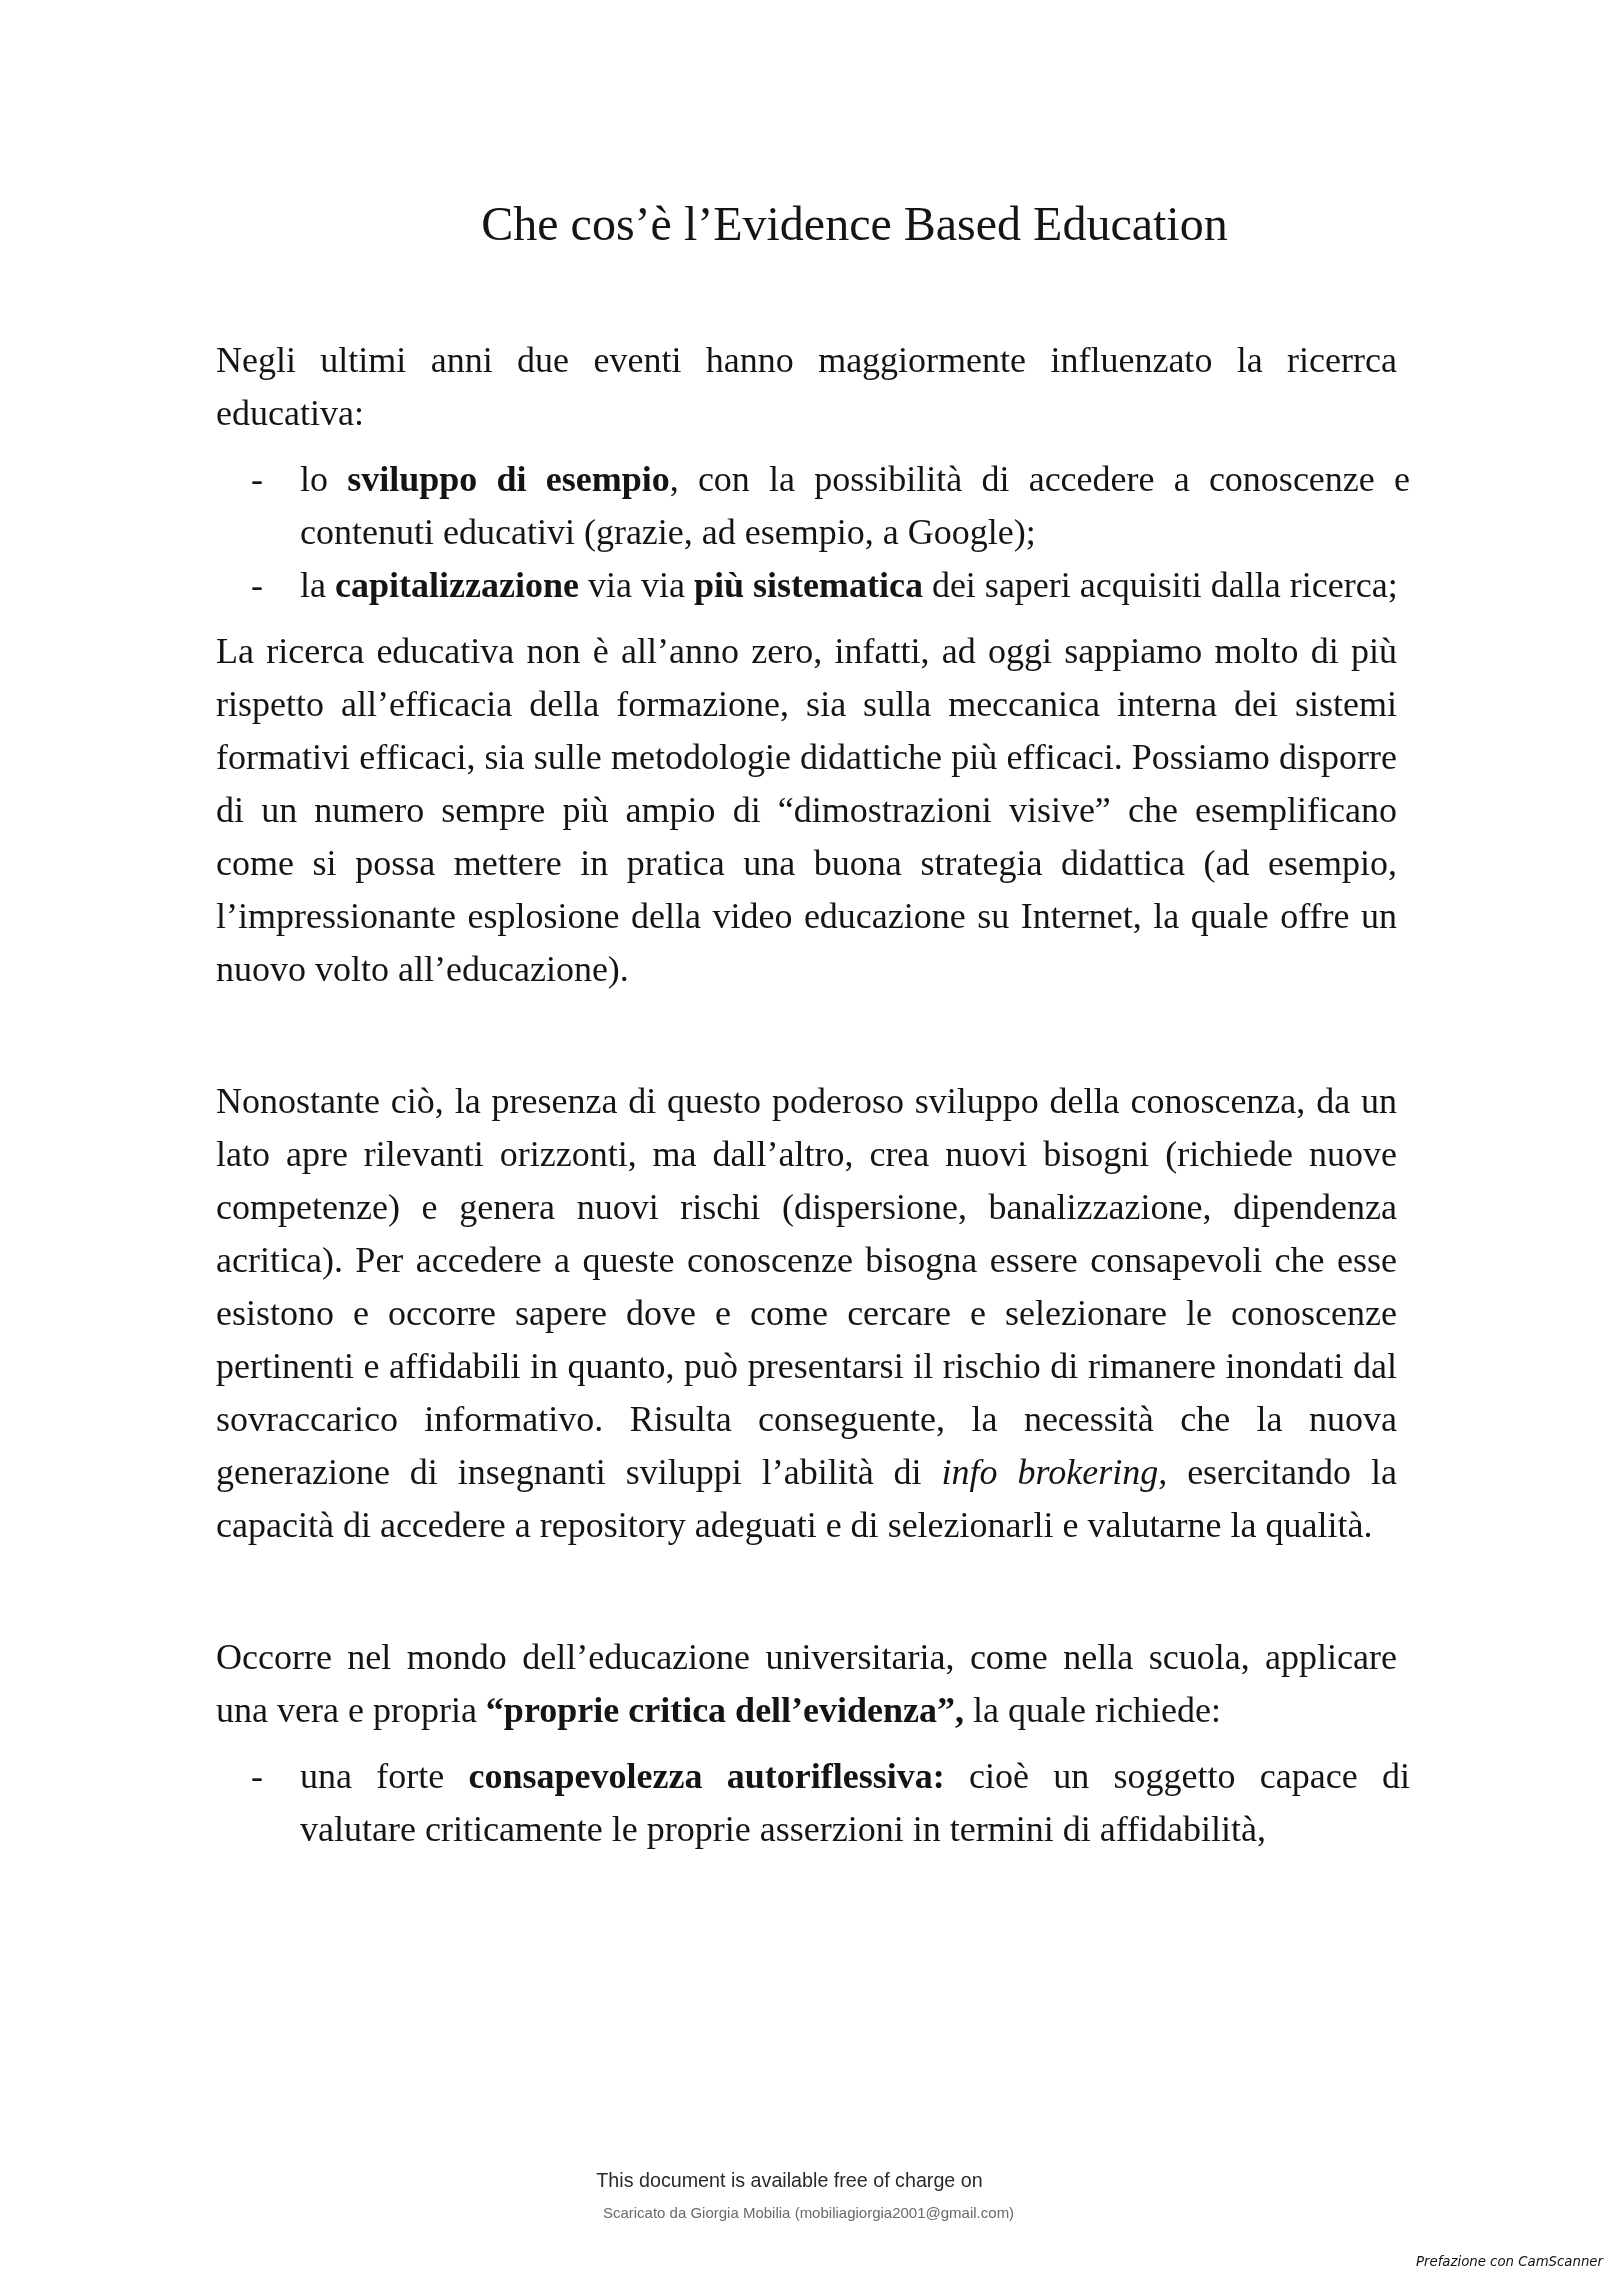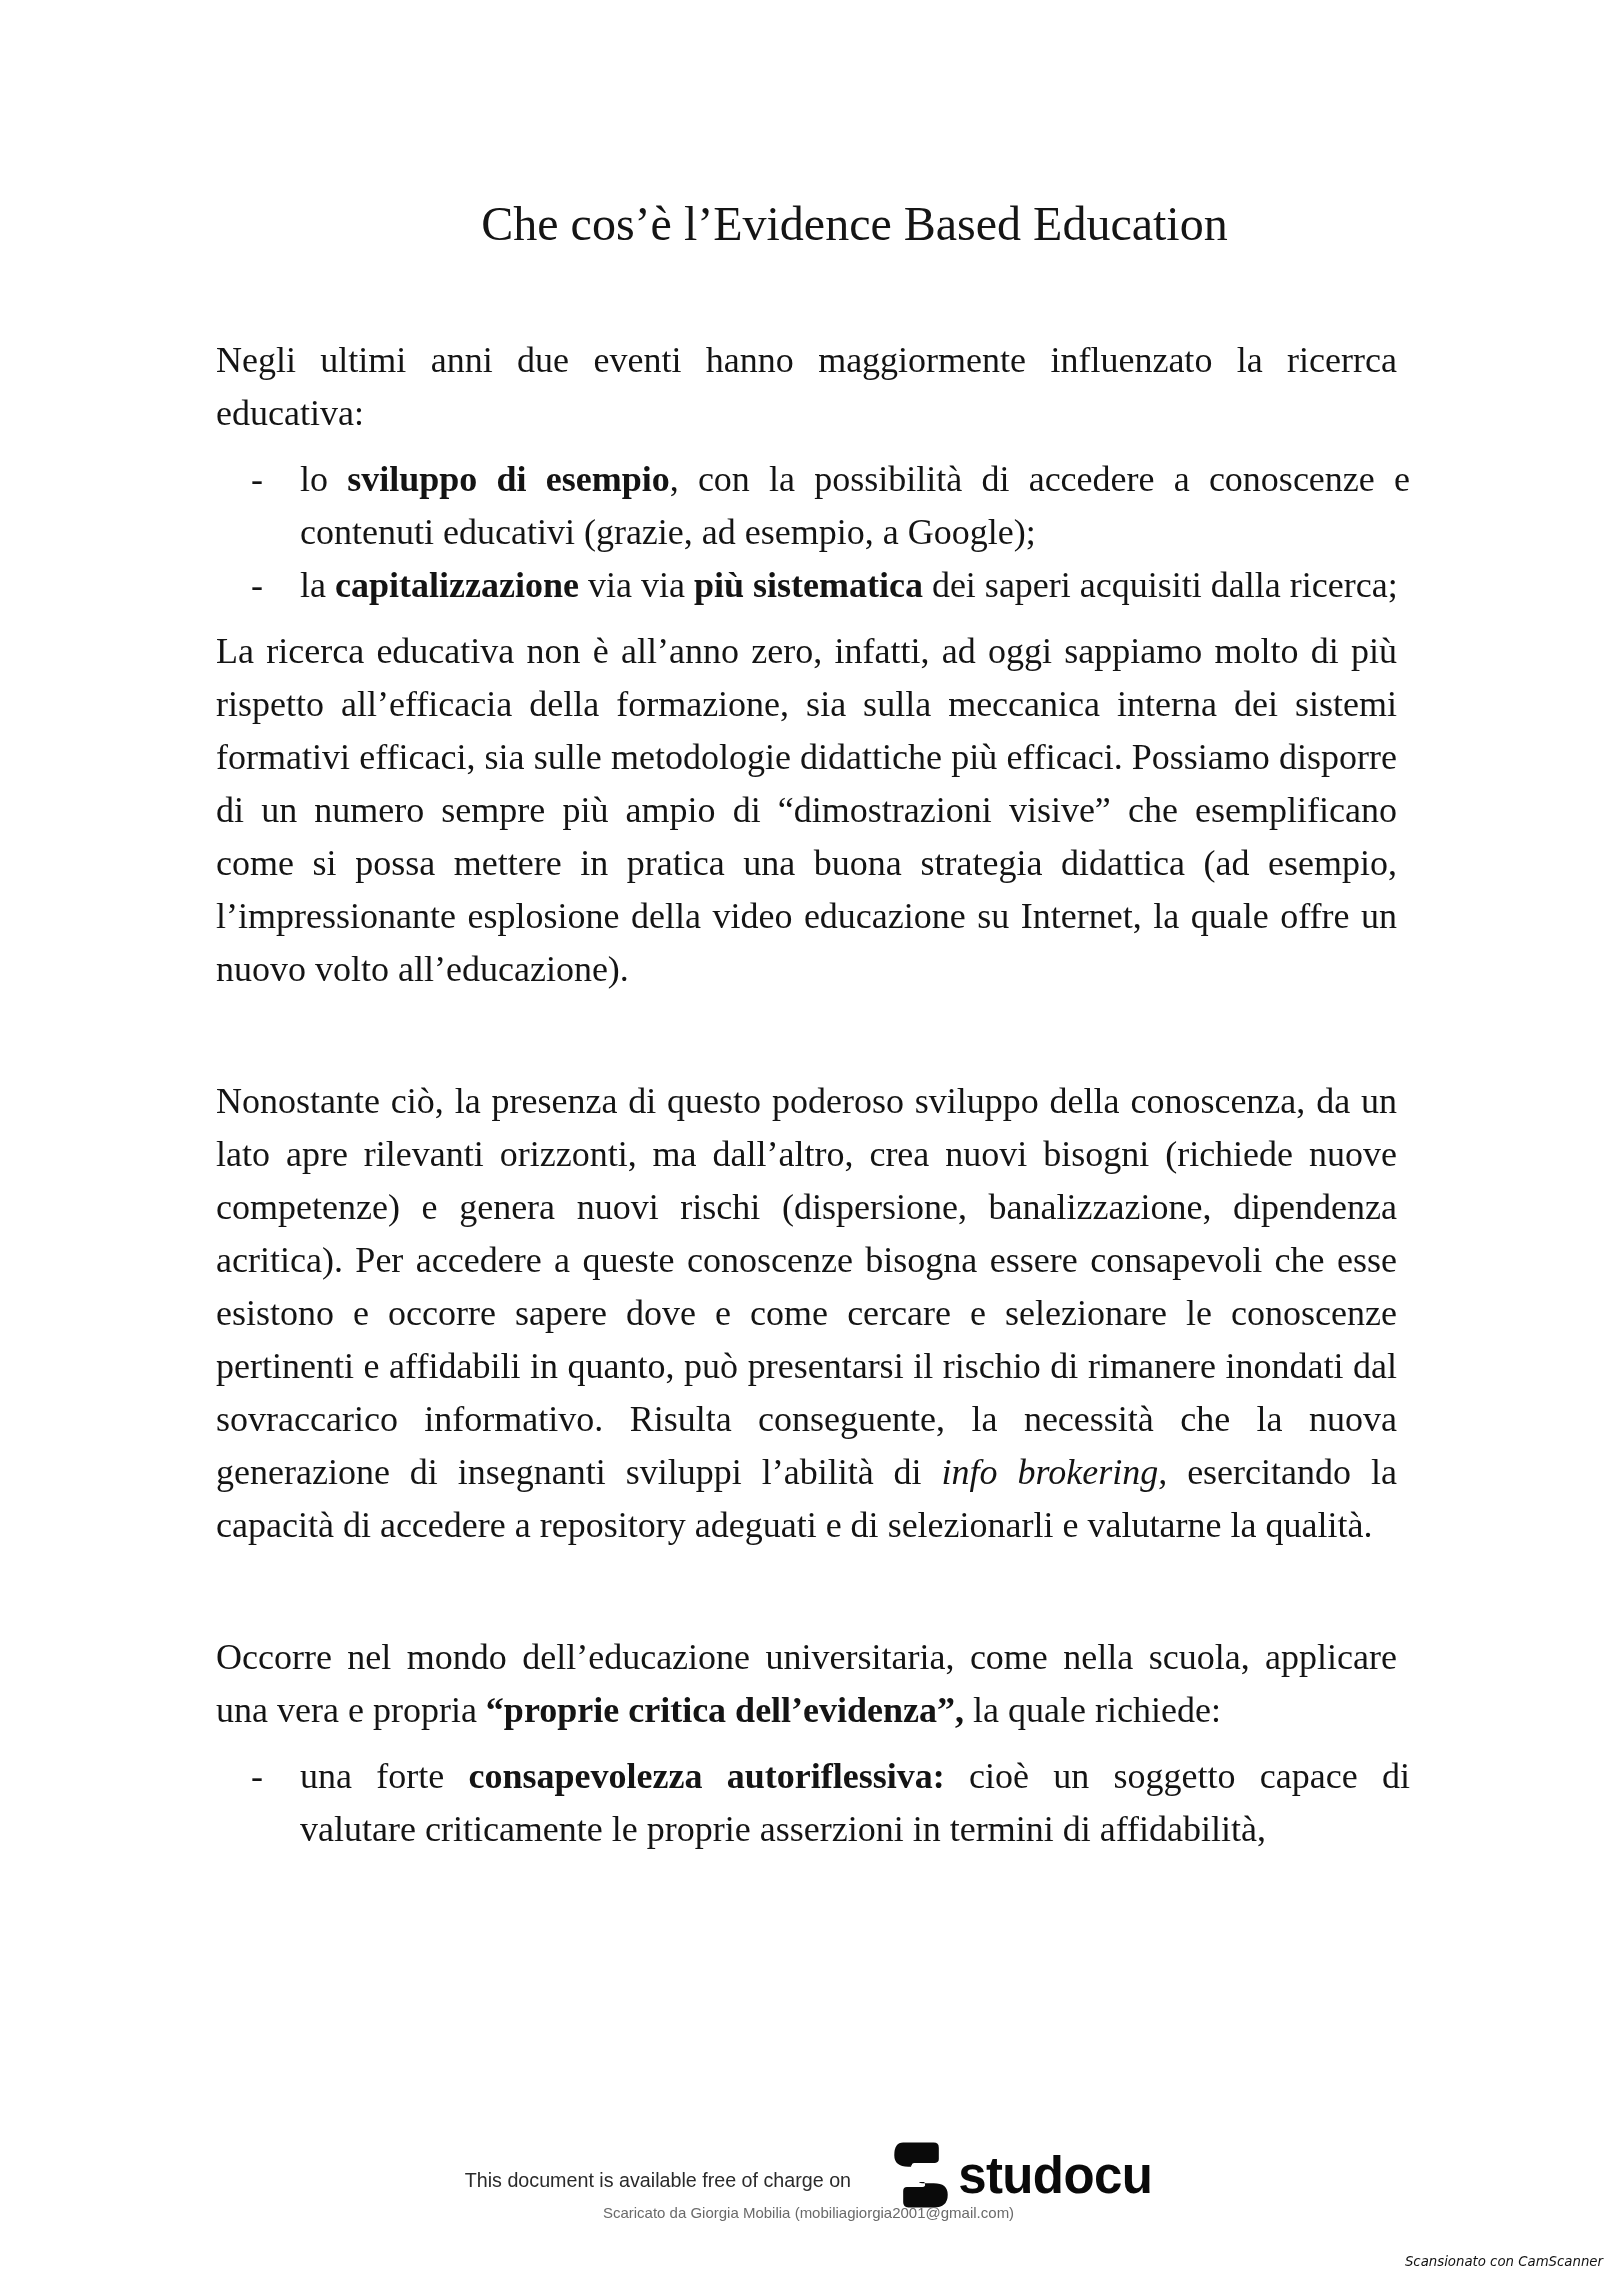--- a/index.html
+++ b/index.html
@@ -76,26 +76,19 @@
     <ul class="list">
       <li>
         <span class="dash">-</span>
         <span>una forte </span><b>consapevolezza autoriflessiva:</b><span> cioè un soggetto capace di valutare criticamente le proprie asserzioni in termini di affidabilità,</span>
       </li>
     </ul>
   </div>
 
   <div class="footer-line1">
     <span class="avail">This document is available free of charge on</span>
-    <span class="logo">
-      <svg viewBox="0 0 100 110">
-        <path d="M22 4 H70 Q78 4 78 12 V30 Q78 36 72 36 H40 Q34 36 36 42 L44 62 Q46 68 52 68 H70 Q92 68 92 86 Q92 106 70 106 H30 Q22 106 22 98 V80 Q22 74 28 74 H52 Q58 74 56 68 L48 48 Q46 42 40 42 H30 Q8 42 8 24 Q8 4 22 4 Z" fill="#0a0a0a"></path>
-        <path d="M34 40 L58 40 L64 66 L40 66 Z" fill="#ffffff"></path>
-      </svg>
-      <span class="brand">studocu</span>
-    </span>
   </div>
 
   <div class="footer-line2">Scaricato da Giorgia Mobilia (mobiliagiorgia2001@gmail.com)</div>
 
-  <div class="camscanner">Scansionato con CamScanner</div>
+  <div class="camscanner">Prefazione con CamScanner</div>
 </div>
 
 
 </body></html>

